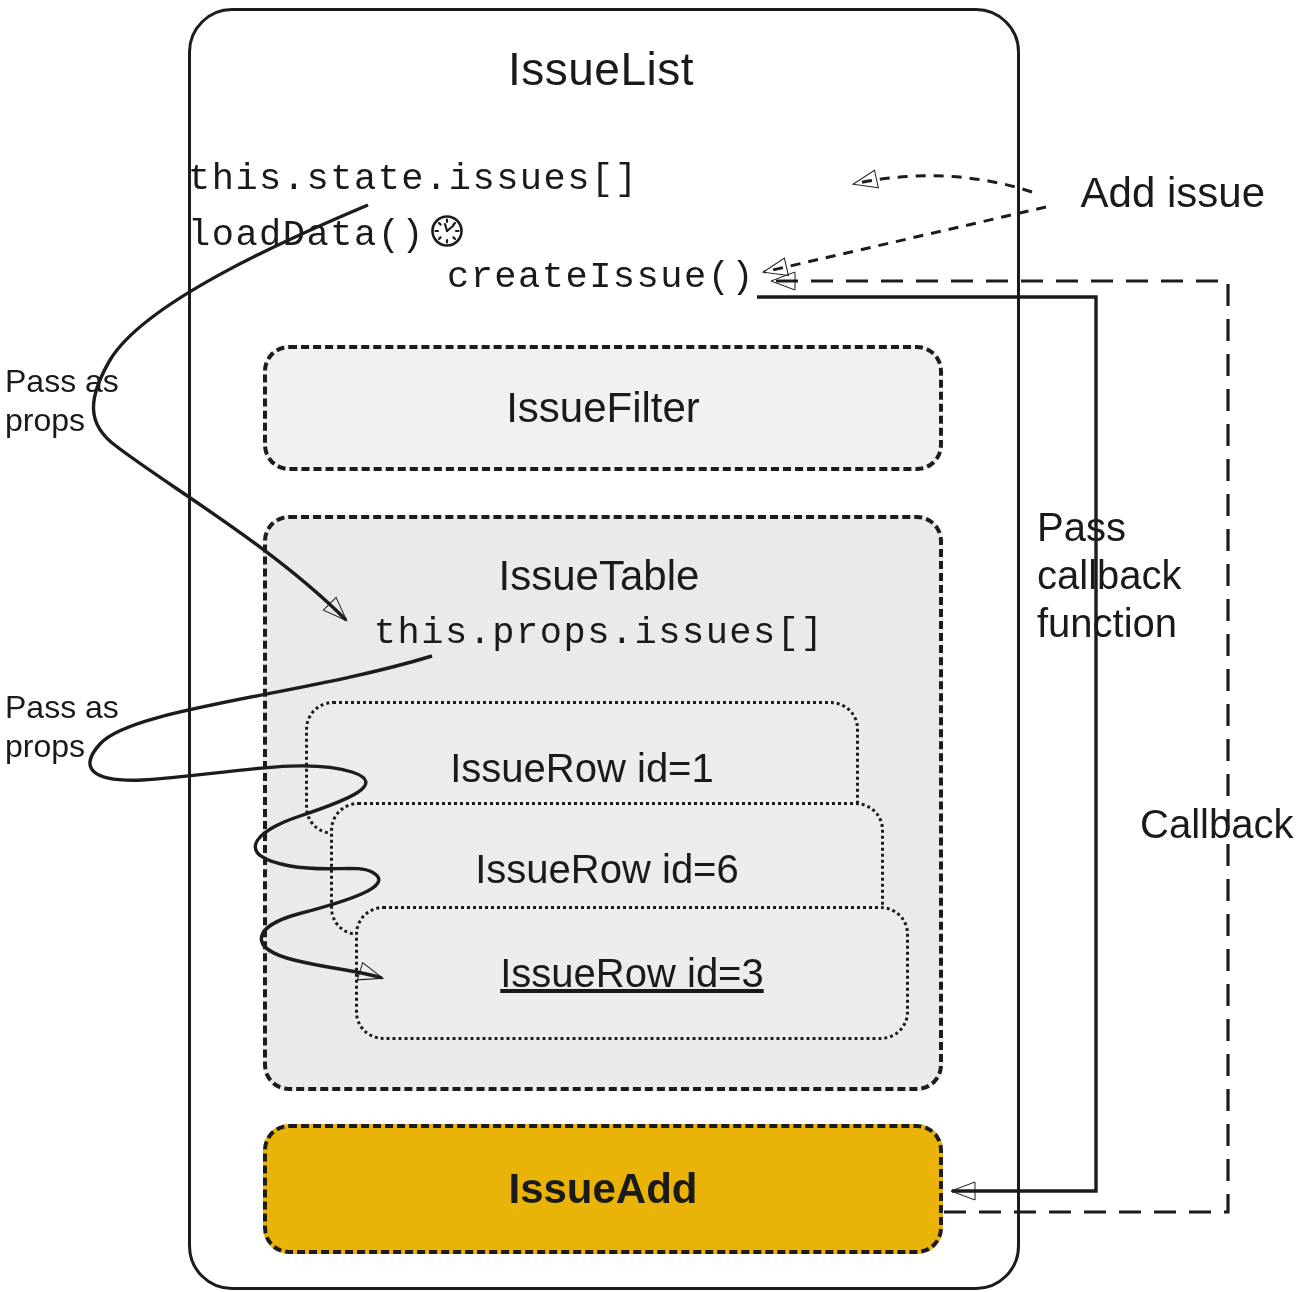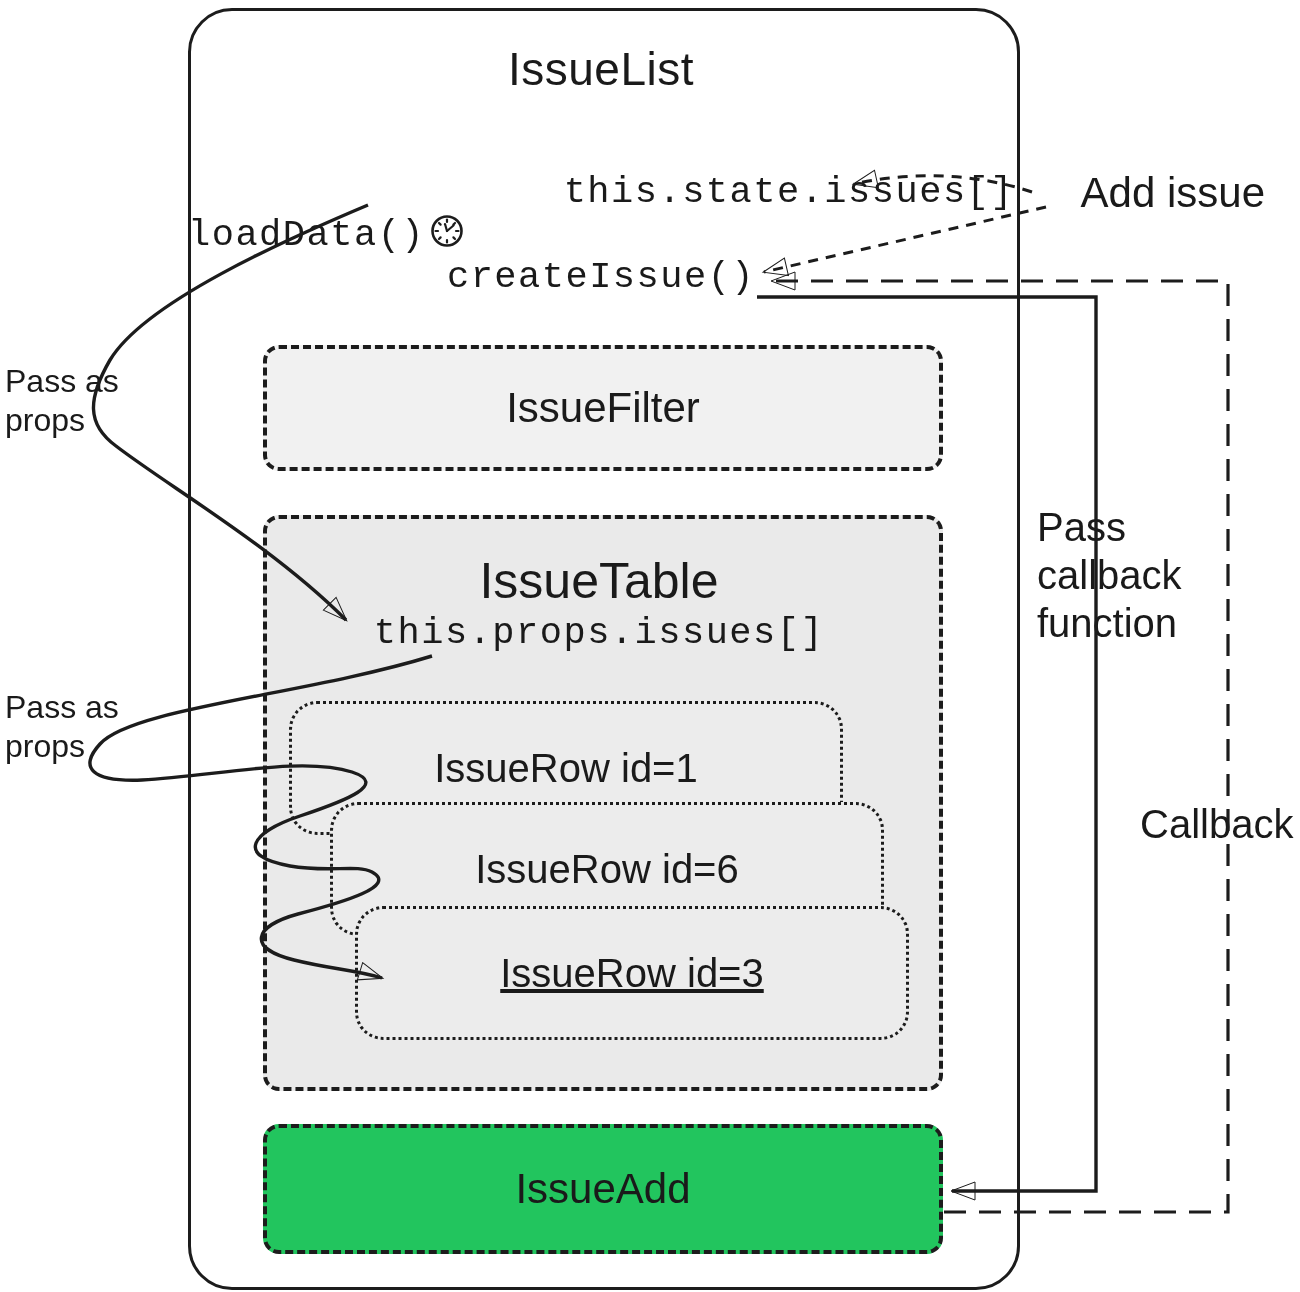--- a/index.html
+++ b/index.html
@@ -27,53 +27,53 @@
     z-index:2;
   }
 
   
   .code{
     font-family:"Liberation Mono","DejaVu Sans Mono",monospace;
     font-size:37px;letter-spacing:1.5px;
     white-space:nowrap;
     z-index:2;
   }
-  .code-state {left:188px;top:171px;width:826px;text-align:right;}
+  .code-state {left:188px;top:158px;width:826px;text-align:left;}
   .code-load  {left:188px;top:213px;width:826px;text-align:left;}
   .code-create{left:188px;top:256px;width:826px;text-align:center;}
   .clock{display:inline-block;vertical-align:-4px;margin-left:4px;}
 
   
   .comp-box{
-    border:4px dashed #1c1c1c;border-radius:16px;
+    border:4px dashed #1c1c1c;border-radius:26px;
     display:flex;align-items:center;justify-content:center;
     font-size:42px;font-weight:500;
     z-index:2;
     text-align:center;
   }
   .filter-box{left:263px;top:345px;width:672px;height:118px;background:#f1f1f1;}
   .table-box {left:263px;top:515px;width:672px;height:568px;background:#eaeaea;}
-  .add-box   {left:263px;top:1124px;width:672px;height:122px;background:#22c55e;}
+  .add-box   {left:263px;top:1124px;width:672px;height:122px;background:#eab308;font-weight:bold;}
 
   .table-heading{
     left:263px;top:552px;width:672px;text-align:center;
-    font-size:50px;font-weight:500;z-index:3;
+    font-size:42px;font-weight:500;z-index:3;
   }
   .table-props{
     left:263px;top:612px;width:672px;text-align:center;z-index:3;
   }
 
   
   .row-box{
     border:3px dotted #1c1c1c;border-radius:28px;
     background:#ececec;
     display:flex;align-items:center;justify-content:center;
     font-size:40px;font-weight:500;
   }
-  .row-1{left:289px;top:701px;width:548px;height:128px;z-index:3;}
+  .row-1{left:305px;top:701px;width:548px;height:128px;z-index:3;}
   .row-2{left:330px;top:802px;width:548px;height:128px;z-index:4;}
   .row-3{left:355px;top:906px;width:548px;height:128px;z-index:5;text-decoration:underline;}
 
   
   .annotation{
     font-size:32px;line-height:1.22;z-index:6;
   }
   .props-label-1{left:5px;top:362px;width:170px;}
   .props-label-2{left:5px;top:688px;width:170px;}
   .add-issue-label{left:1035px;top:167px;width:230px;white-space:nowrap;font-size:42px;text-align:right;}

